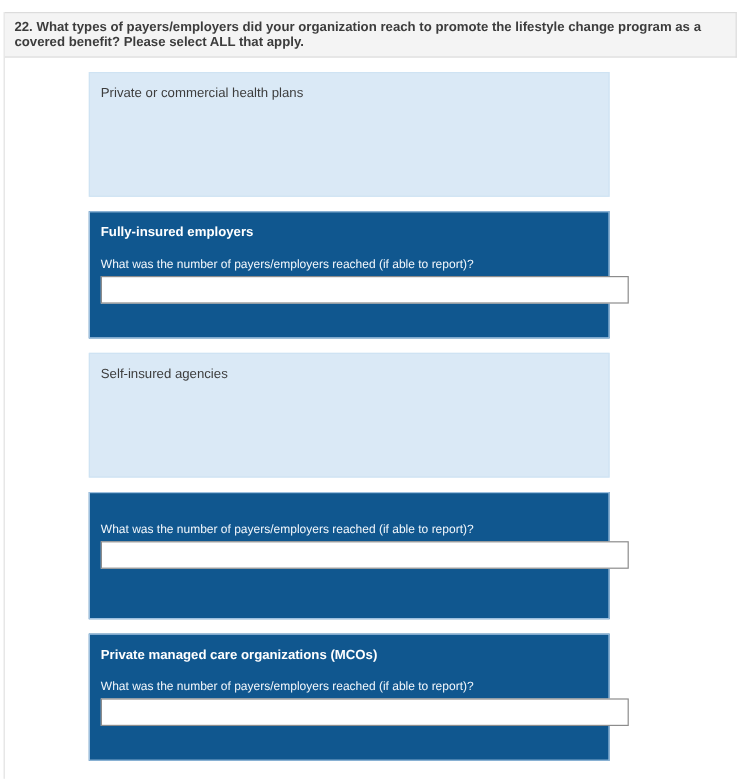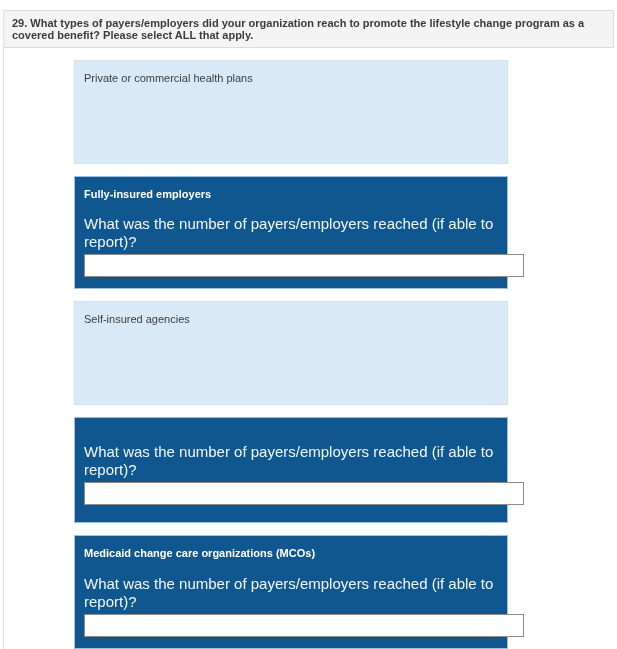--- a/index.html
+++ b/index.html
@@ -55,21 +55,21 @@
     line-height: 1.2;
   }
   .option-panel.dark .option-label {
     color: #ffffff;
     font-weight: bold;
   }
   .option-followup {
     margin-top: 14px;
   }
   .followup-question {
-    font-size: 15px;
+    font-size: 10px;
     color: #f2f7fc;
     margin-bottom: 3px;
     line-height: 1.2;
   }
   .followup-input {
     display: block;
     width: 440px;
     height: 23px;
     border: 1px solid #8c8c8c;
     background: #ffffff;
@@ -77,21 +77,21 @@
     font-size: 11px;
     padding: 2px 4px;
     outline: none;
   }
 </style>
 </head>
 <body>
 
 <div class="question-container">
   <div class="question-header">
-    <div class="qtext">29. What types of payers/employers did your organization reach to promote the lifestyle change program as a covered benefit? Please select ALL that apply.</div>
+    <div class="qtext">22. What types of payers/employers did your organization reach to promote the lifestyle change program as a covered benefit? Please select ALL that apply.</div>
   </div>
 
   <div class="options-list">
       <div class="option-panel light">
     <div class="option-label">Private or commercial health plans</div>
 
   </div>
       <div class="option-panel dark">
     <div class="option-label">Fully-insured employers</div>
     <div class="option-followup">
@@ -103,20 +103,20 @@
     <div class="option-label">Self-insured agencies</div>
 
   </div>
       <div class="option-panel dark">
     <div class="option-followup">
       <div class="followup-question">What was the number of payers/employers reached (if able to report)?</div>
       <input class="followup-input" type="text" placeholder="" style="">
     </div>
   </div>
       <div class="option-panel dark">
-    <div class="option-label">Medicaid change care organizations (MCOs)</div>
+    <div class="option-label">Private managed care organizations (MCOs)</div>
     <div class="option-followup">
       <div class="followup-question">What was the number of payers/employers reached (if able to report)?</div>
       <input class="followup-input" type="text" placeholder="" style="">
     </div>
   </div>
     </div>
 </div>
 
 </body></html>

